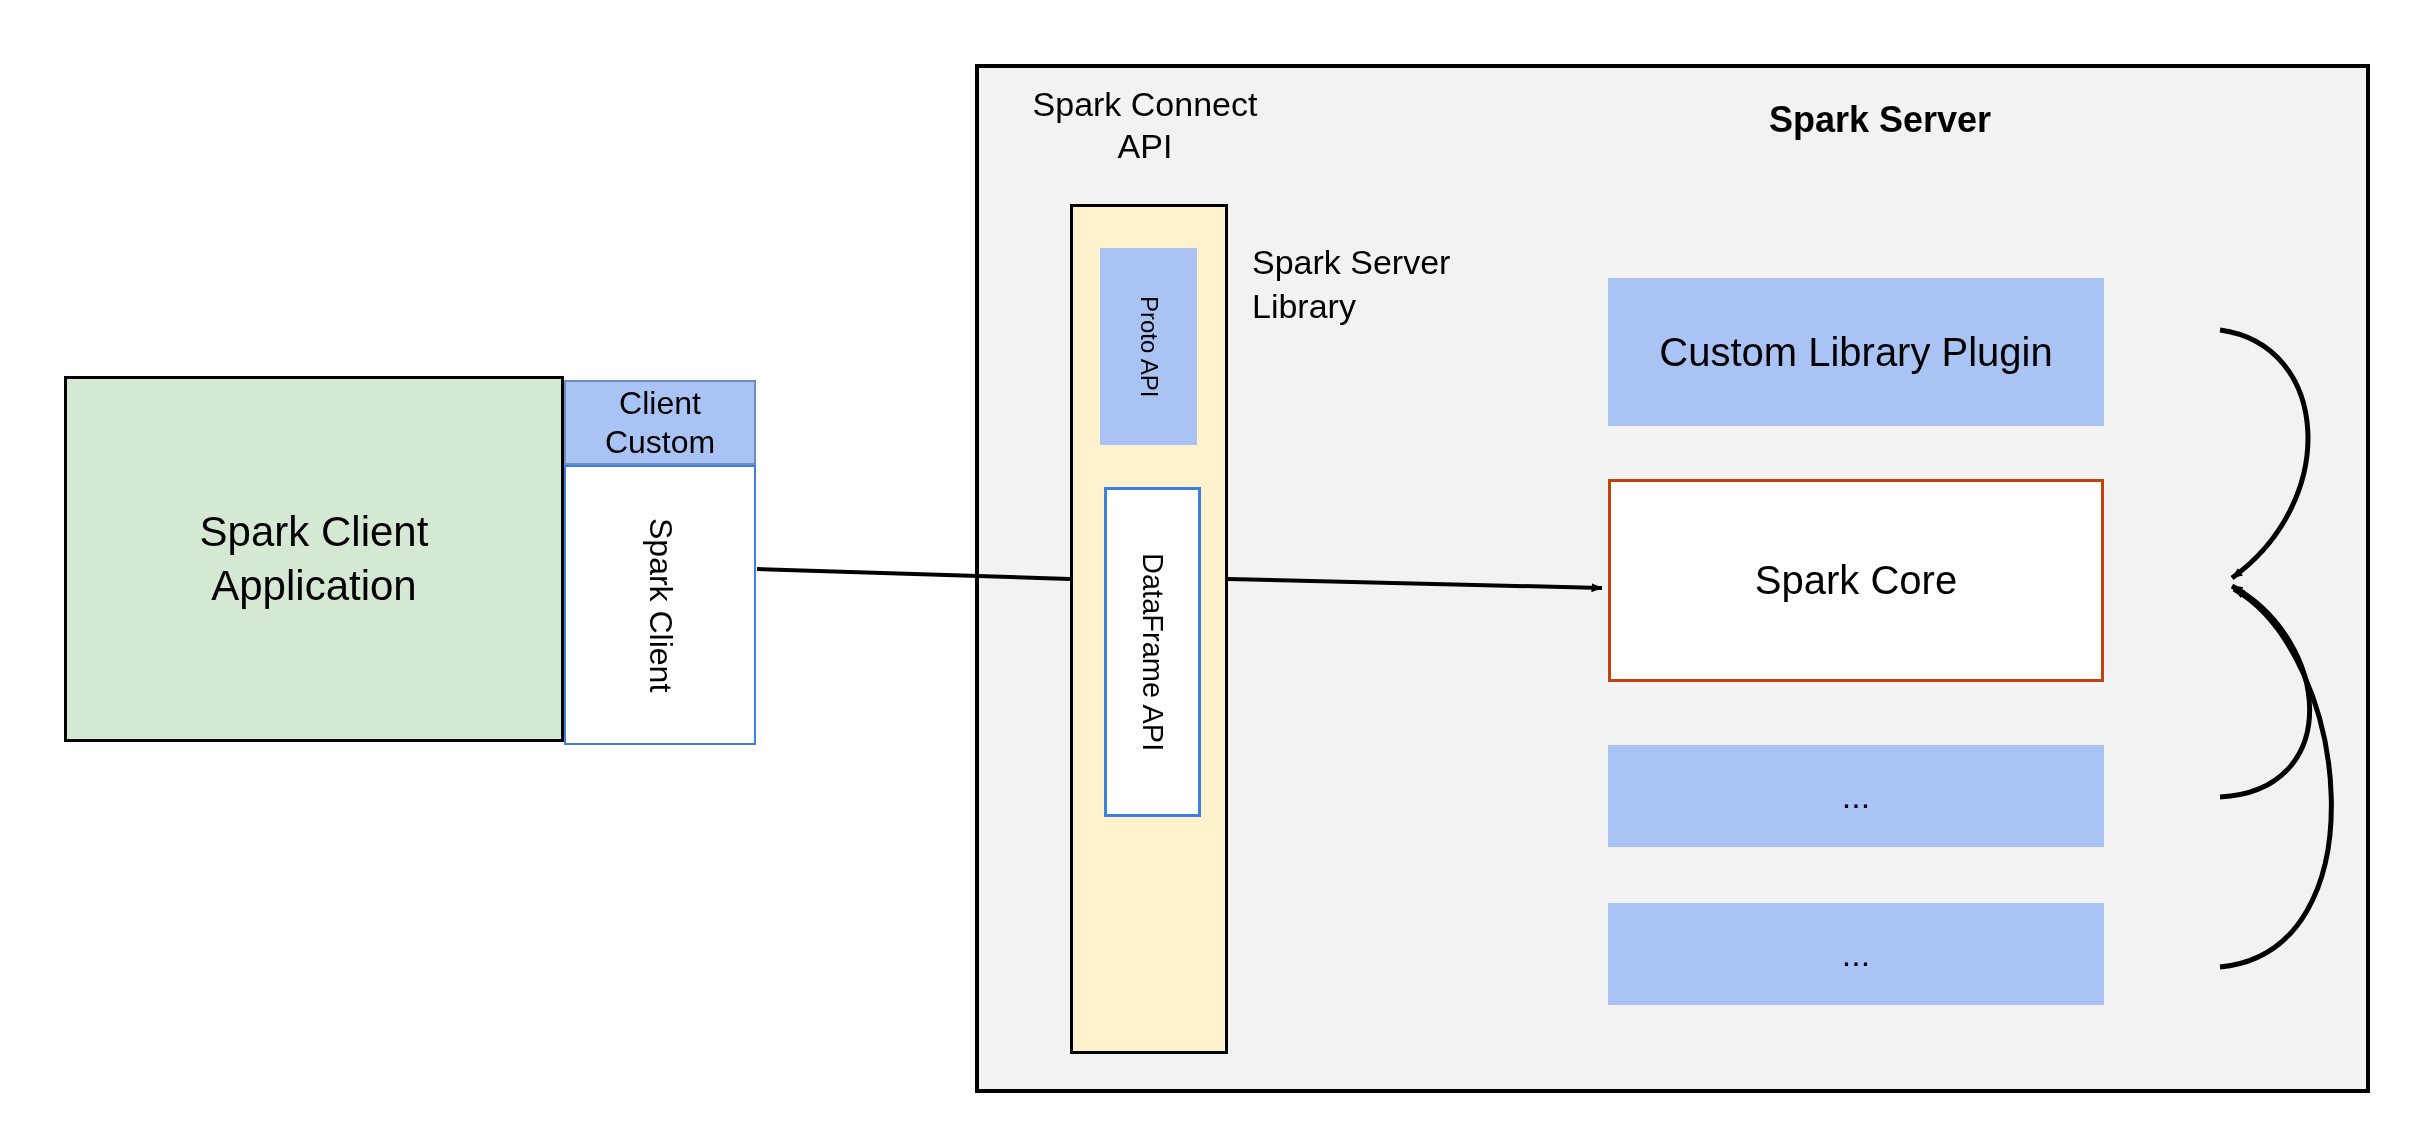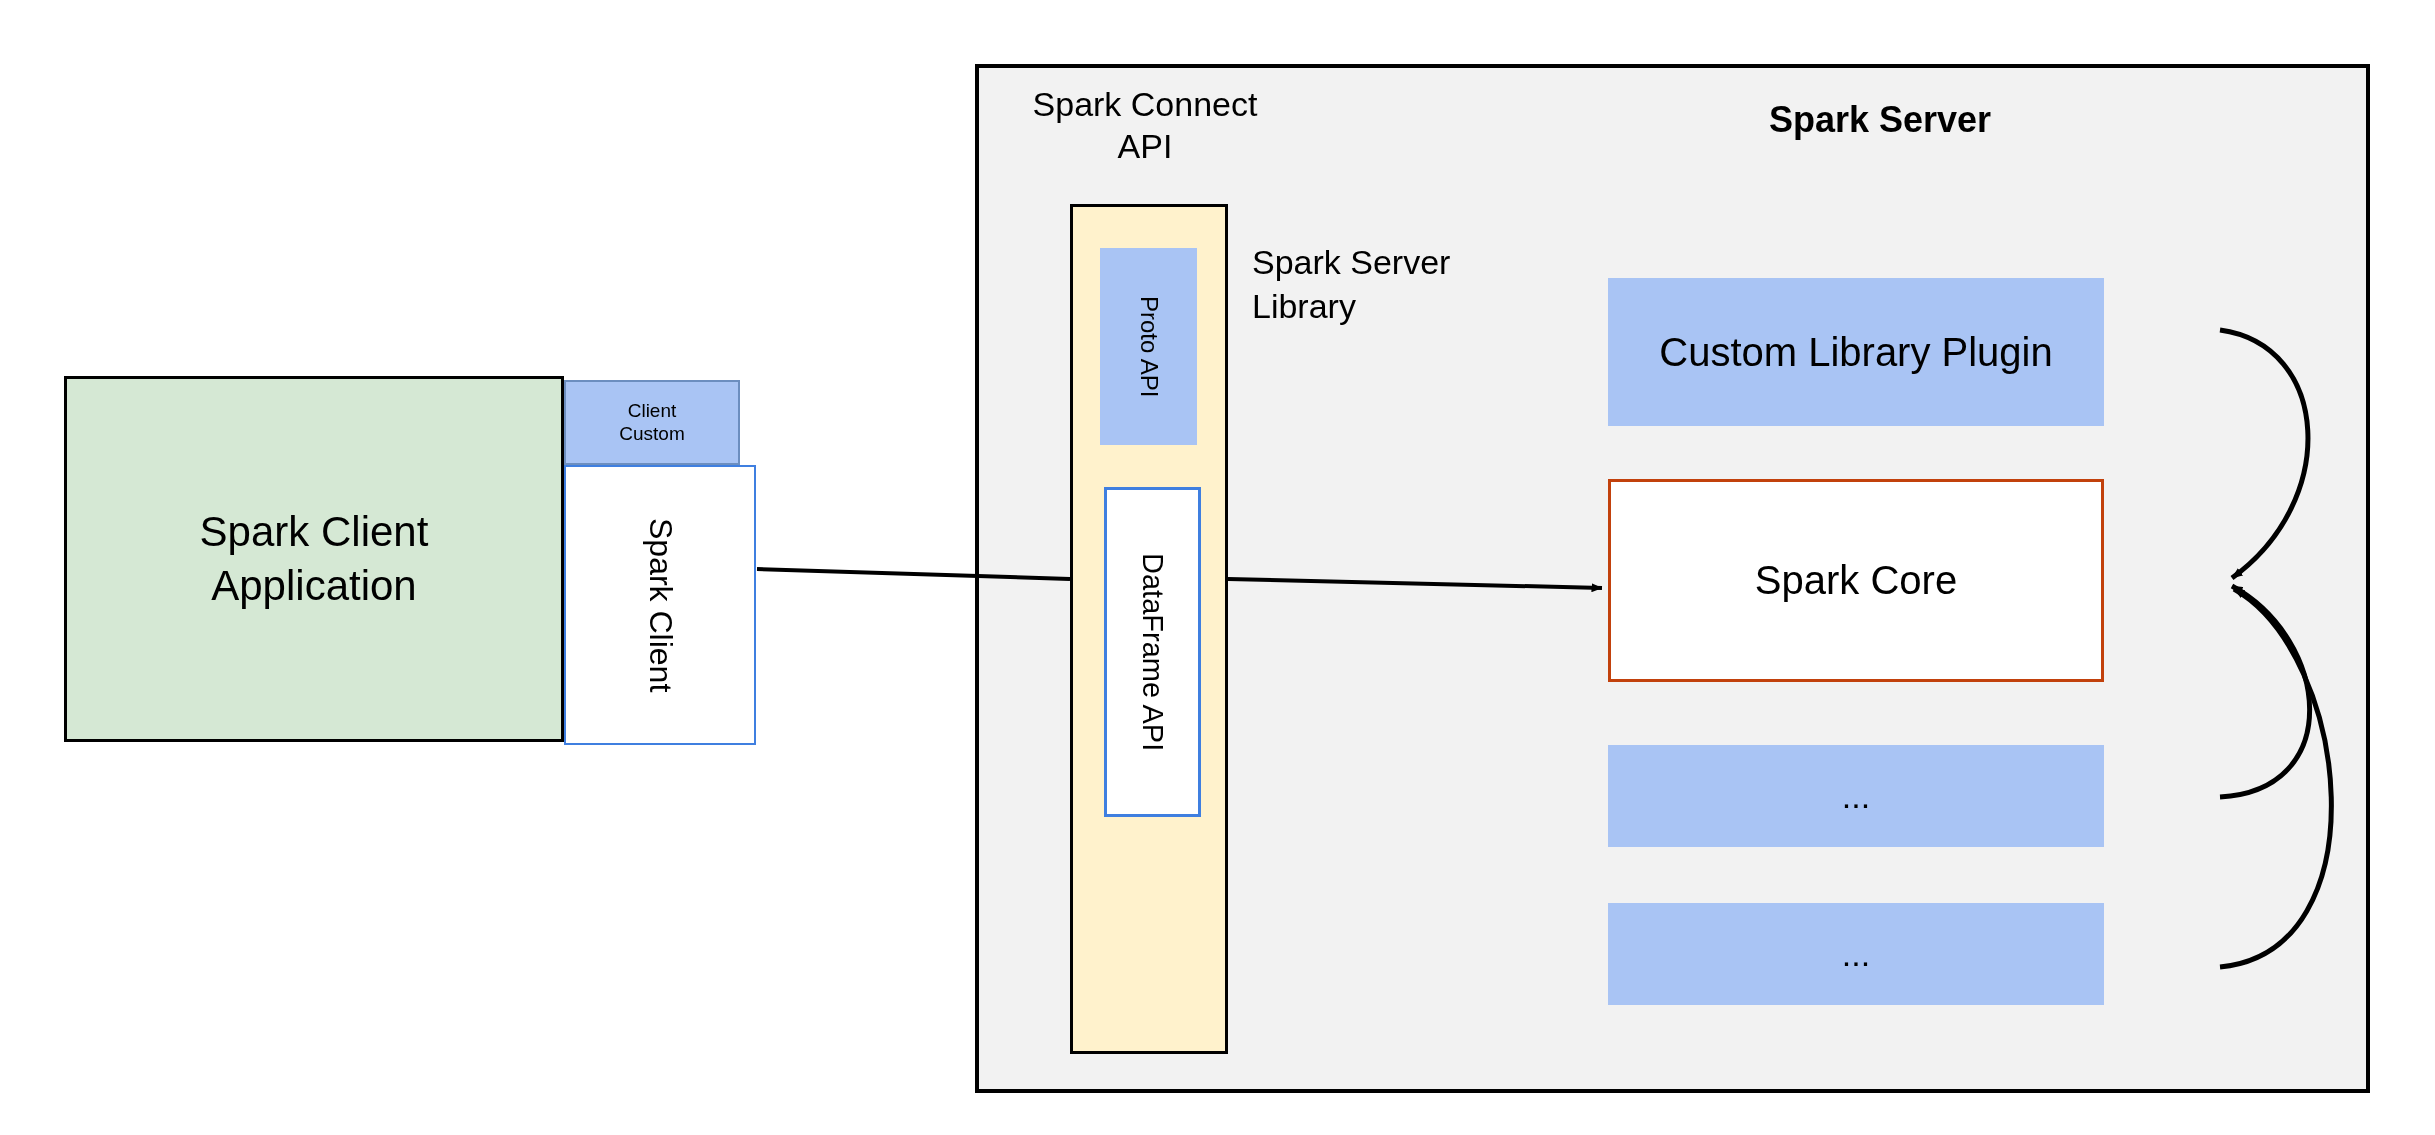--- a/index.html
+++ b/index.html
@@ -33,29 +33,29 @@
     align-items: center;
     justify-content: center;
     text-align: center;
     font-size: 42px;
     line-height: 1.28;
     color: #000000;
   }
   .client-pkg-header {
     left: 564px;
     top: 380px;
-    width: 176px;
+    width: 192px;
     height: 85px;
     background: #a9c4f4;
     border: 2px solid #6c8ebf;
     display: flex;
     align-items: center;
     justify-content: center;
     text-align: center;
-    font-size: 19px;
+    font-size: 32px;
     line-height: 1.2;
   }
   .spark-client-box {
     left: 564px;
     top: 465px;
     width: 192px;
     height: 280px;
     background: #ffffff;
     border: 2px solid #3f7fe0;
     display: flex;

